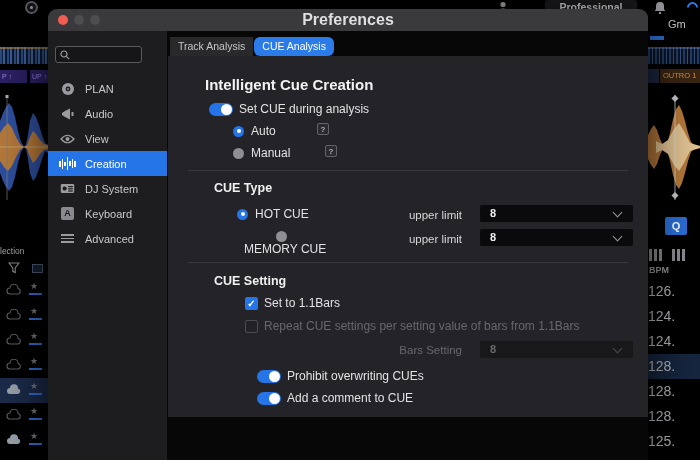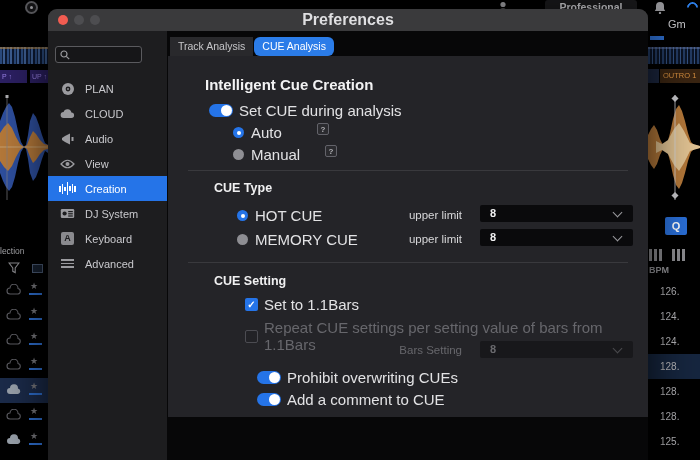--- a/index.html
+++ b/index.html
@@ -46,21 +46,21 @@
   .outro-bar { position:absolute; left:12px; top:69px; width:40px; height:14px; background:#3a2512;
     color:#d8903f; font-size:7.5px; line-height:14px; padding-left:3px; white-space:nowrap; overflow:hidden; }
   .q-btn { position:absolute; left:17px; top:217px; width:22px; height:18px; background:#2a6fd8;
     border-radius:2px; color:#fff; font-size:11px; font-weight:bold; text-align:center; line-height:18px; }
   .grid-ic { position:absolute; top:249px; width:13px; height:12px; display:flex; gap:2px; align-items:stretch; }
   .grid-ic span { width:3px; background:#8e8e92; }
   .grid-ic.g1 { left:1px; }
   .grid-ic.g2 { left:24px; }
   .bpm-label { position:absolute; left:1px; top:265px; color:#98989c; font-size:9px; font-weight:bold; }
   .bpm-rows { position:absolute; left:0; top:279px; width:52px; }
-  .bpm-row { width:52px; height:25px; color:#b8b8bc; font-size:10px; line-height:25px; padding-left:12px; }
+  .bpm-row { width:52px; height:25px; color:#b8b8bc; font-size:14px; line-height:25px; }
   .bpm-row.hl { background:#16263f; }
 
   .bg-top { position:absolute; left:440px; top:0; width:260px; height:16px; }
   .person-ic { position:absolute; left:57px; top:1px; color:#9a9a9e; }
   .plan-chip { position:absolute; left:105px; top:0; width:92px; height:15px; background:#19191b;
     border-radius:3px; color:#c4c4c8; font-size:10.5px; text-align:center; line-height:14px;font-weight:bold; }
   .bell-ic { position:absolute; left:214px; top:1px; color:#9a9a9e; }
   .sync-arc { position:absolute; left:247px; top:2px; width:11px; height:11px; border-radius:50%;
     border:2px solid #2e7fe8; border-bottom-color:transparent; border-left-color:transparent; transform:rotate(-45deg); }
 
@@ -97,21 +97,21 @@
 
   
   .main { flex:1; background:#070708; position:relative; }
   .tabs { position:absolute; left:3px; top:6px; display:flex; gap:1px; }
   .tab { height:19px; line-height:19px; padding:0 8px; font-size:10.5px; background:#29292c; color:#c6c6c9; }
   .tab.active { background:#2b7ce8; color:#fff;border-radius:6px; }
   .panel { position:absolute; left:1px; top:25px; width:480px; height:361px; background:#242428; }
 
   .h1 { position:absolute; left:37px; top:20px; font-size:15px; font-weight:bold; color:#f2f2f3; }
   .h2 { position:absolute; font-size:12.5px; font-weight:bold; color:#f0f0f1; }
-  .lbl { font-size:15px; color:#e2e2e4; }
+  .lbl { font-size:12px; color:#e2e2e4; }
   .row { position:absolute; display:flex; align-items:center; }
 
   .toggle { width:24px; height:13px; border-radius:7px; background:#2574e8; position:relative; flex:0 0 auto; }
   .toggle::after { content:""; position:absolute; right:1px; top:1px; width:11px; height:11px;
     border-radius:50%; background:#fff; }
   .toggle + .lbl { margin-left:6px; }
 
   .radio { width:11px; height:11px; border-radius:50%; flex:0 0 auto; }
   .radio.on { background:#2574e8; position:relative; }
   .radio.on::after { content:""; position:absolute; left:3.5px; top:3.5px; width:4px; height:4px;
@@ -287,28 +287,20 @@
               <svg width="14" height="14" viewBox="0 0 14 14">
                   <circle cx="7" cy="7" r="6" fill="currentColor"></circle>
                   <circle cx="7" cy="7" r="2.4" fill="#1d1d1f"></circle>
                   <circle cx="7" cy="7" r="0.9" fill="currentColor"></circle>
                 </svg>
             </span>
             <span class="side-lbl">PLAN</span>
           </div>
           <div class="side-item">
             <span class="ic">
-              <svg width="15" height="11" viewBox="0 0 15 11">
-                  <path d="M3.6 10 a3 3 0 0 1 0-6 a4 4 0 0 1 7.8 .6 a2.7 2.7 0 0 1 0 5.4 Z" fill="currentColor"></path>
-                </svg>
-            </span>
-            <span class="side-lbl">CLOUD</span>
-          </div>
-          <div class="side-item">
-            <span class="ic">
               <svg width="13" height="12" viewBox="0 0 13 12">
                   <polygon points="1,5 4,3 4,9 1,7" fill="currentColor"></polygon>
                   <polygon points="4,3 9,0.5 9,11.5 4,9" fill="currentColor"></polygon>
                   <rect x="10.5" y="4" width="2" height="4" fill="currentColor"></rect>
                 </svg>
             </span>
             <span class="side-lbl">Audio</span>
           </div>
           <div class="side-item">
             <span class="ic">
@@ -394,21 +386,21 @@
 
           <div class="row" style="left:69px; top:151px;">
             <div class="radio on"></div>
             <span class="lbl">HOT CUE</span>
           </div>
           <div class="limit" style="left:200px; top:153px;">upper limit</div>
           <div class="select" style="top:149px;">
             <span>8</span>
           </div>
 
-          <div class="row" style="left:69px; top:175px;">
+          <div class="row" style="left:69px; top:175px;flex-direction:column;">
             <div class="radio off"></div>
             <span class="lbl">MEMORY CUE</span>
           </div>
           <div class="limit" style="left:200px; top:177px;">upper limit</div>
           <div class="select" style="top:173px;">
             <span>8</span>
           </div>
 
           <div class="divider" style="top:206px;"></div>
 

